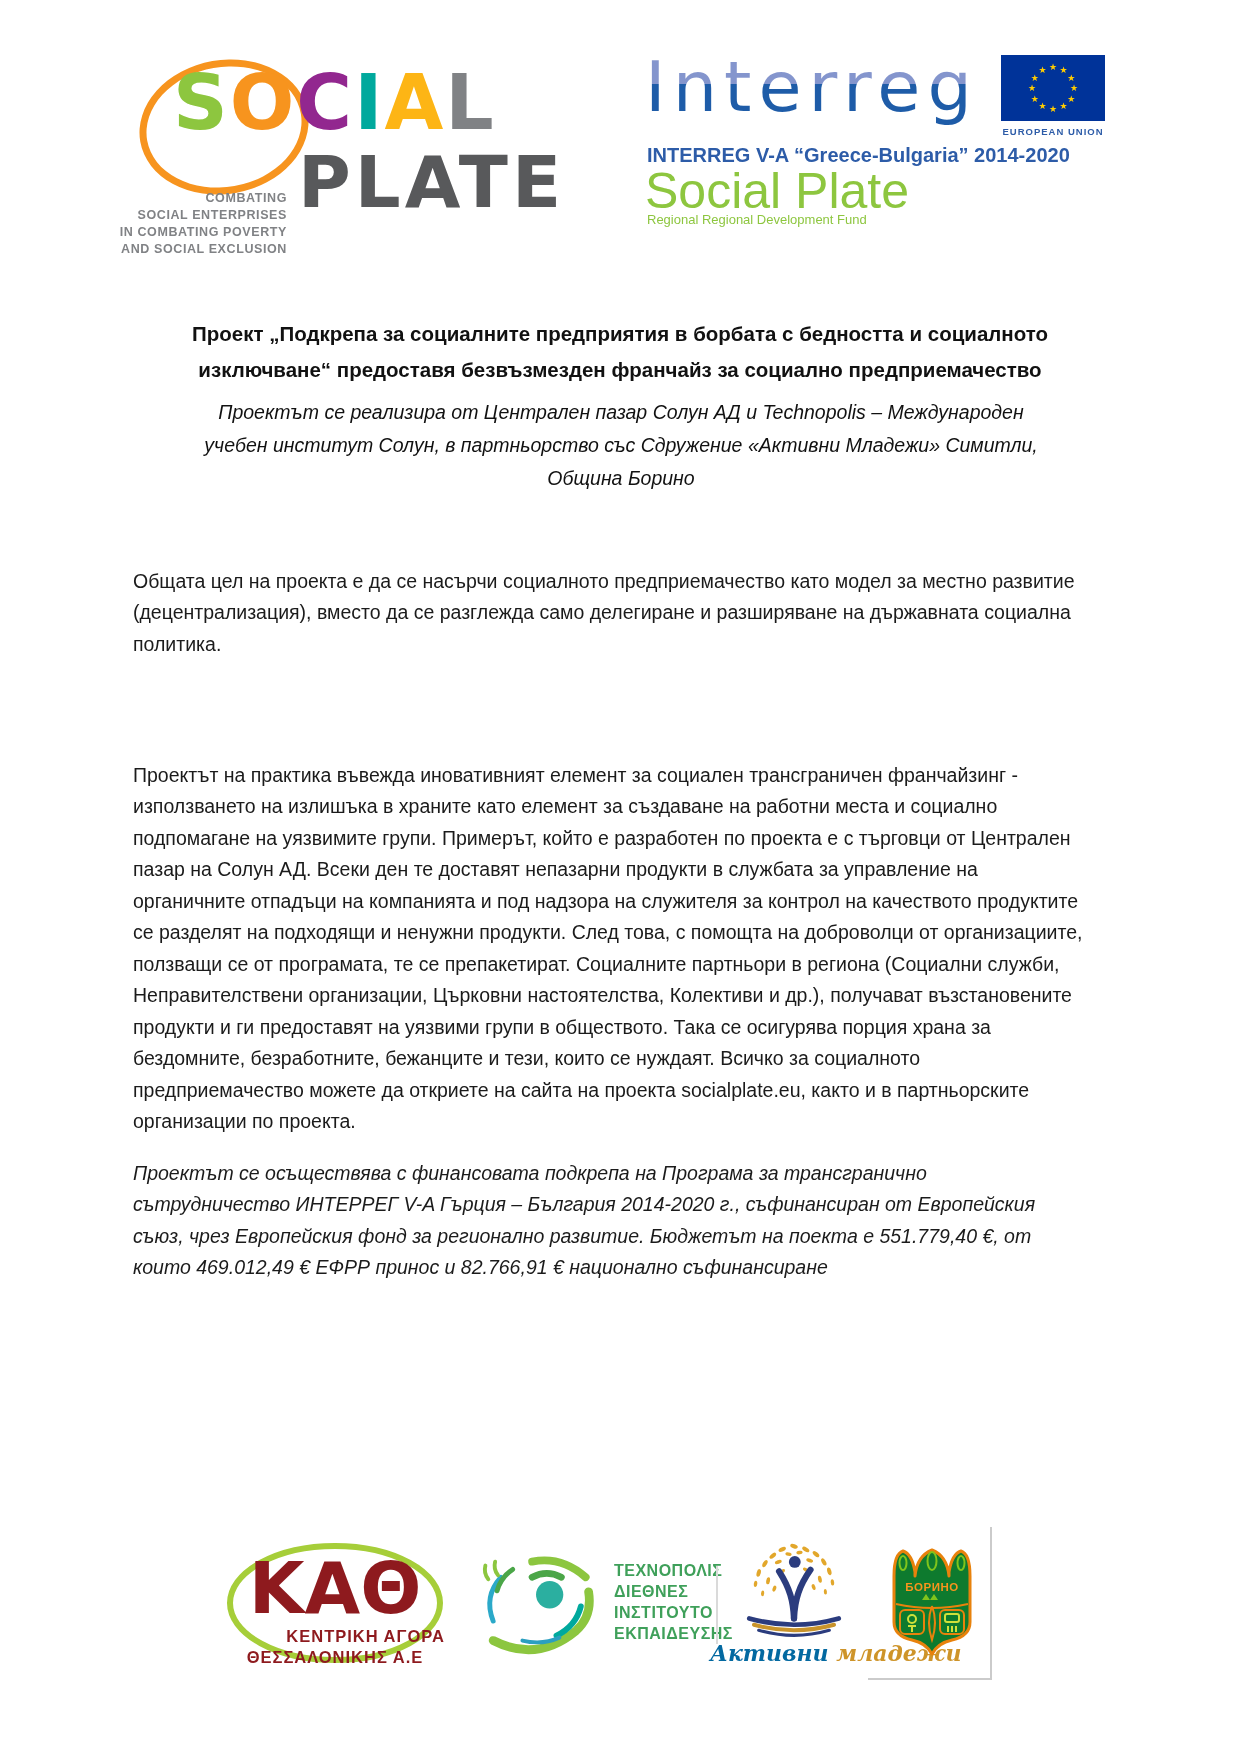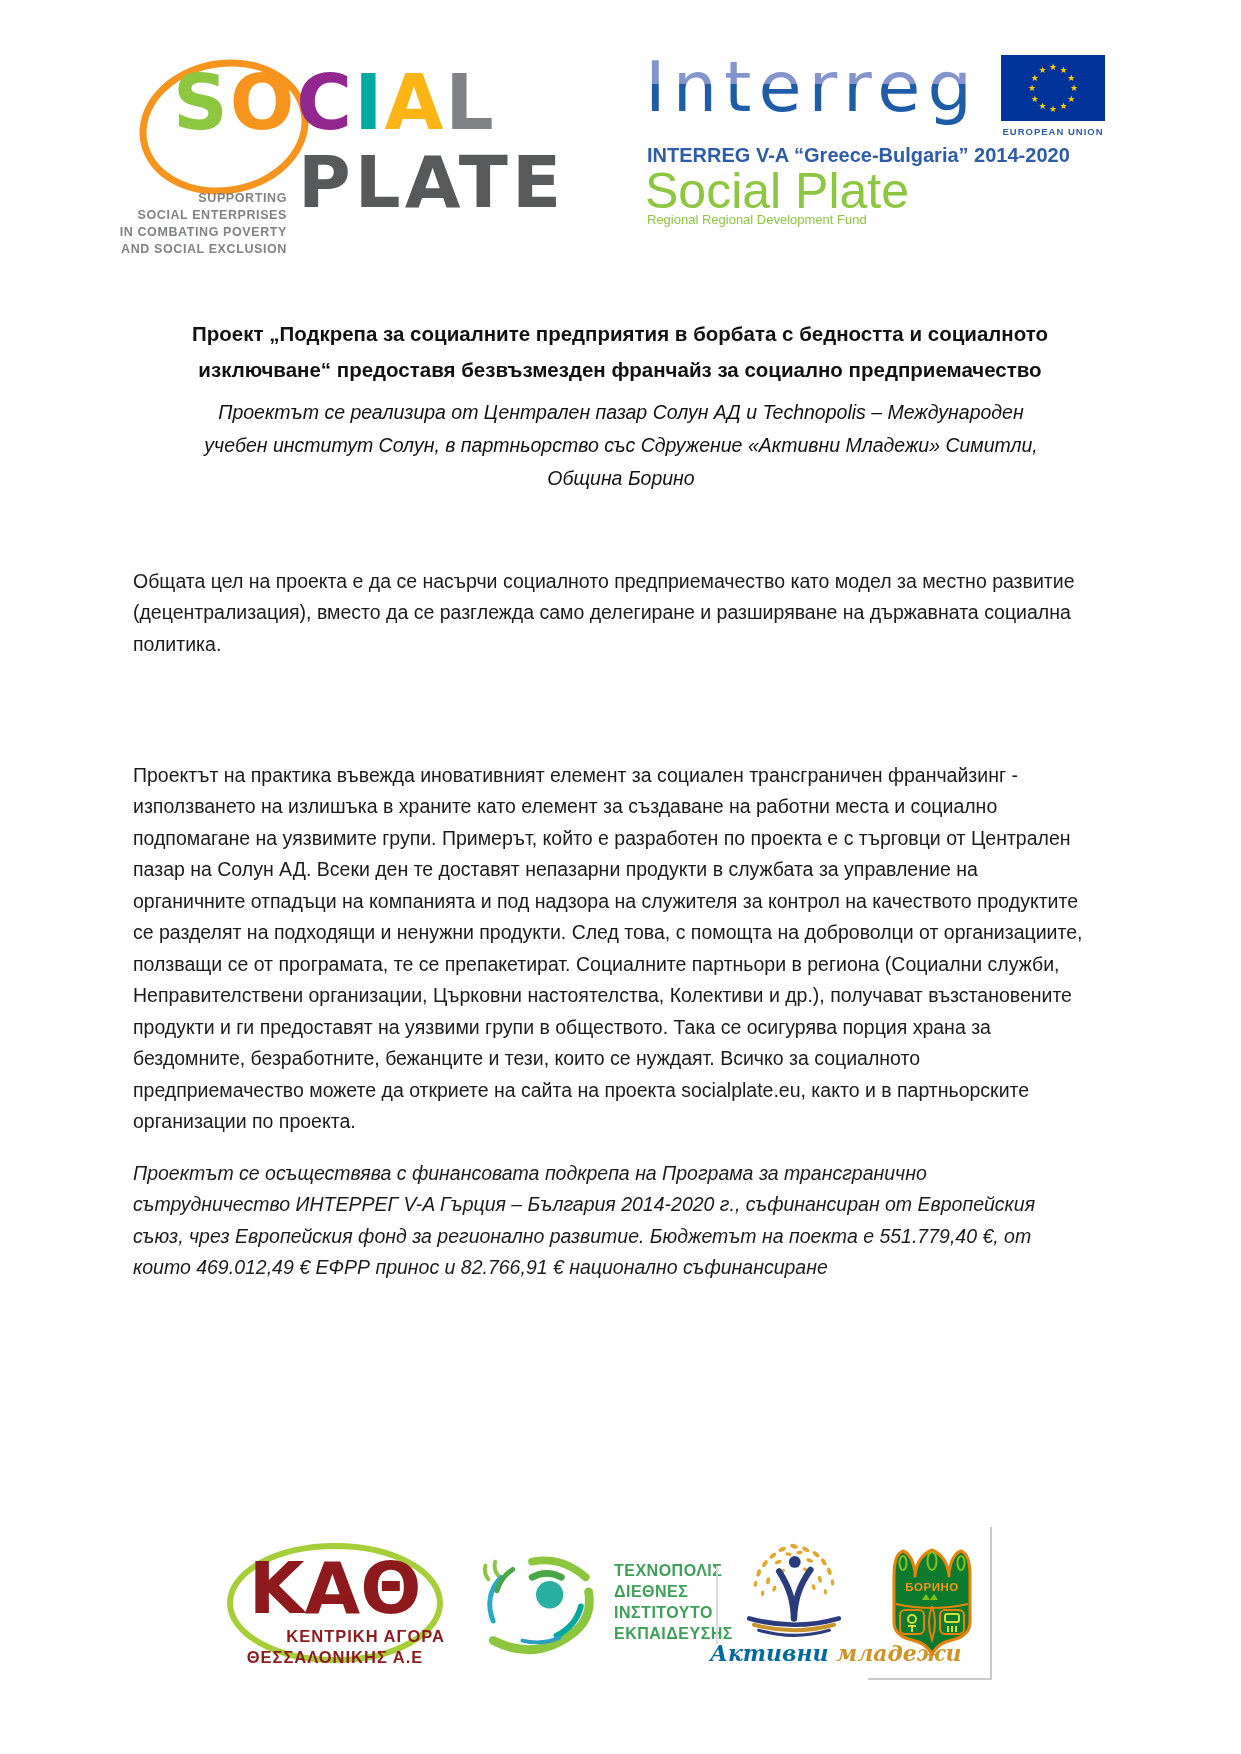--- a/index.html
+++ b/index.html
@@ -71,21 +71,21 @@
 
 <div class="page">
 
   <div class="sp-logo">
     <div class="sp-circle"></div>
     <div class="sp-word1">
       <span style="color: rgb(141, 198, 63);">S</span><span style="color: rgb(247, 148, 30);">O</span><span style="color: rgb(146, 39, 143);">C</span><span style="color: rgb(0, 169, 157);">I</span><span style="color: rgb(253, 181, 21);">A</span><span style="color: rgb(128, 130, 133);">L</span>
     </div>
     <div class="sp-word2">PLATE</div>
     <div class="sp-tagline">
-      <div>SUPPORTING</div>
+      <div>COMBATING</div>
       <div>SOCIAL ENTERPRISES</div>
       <div>IN COMBATING POVERTY</div>
       <div>AND SOCIAL EXCLUSION</div>
     </div>
   </div>
 
   <div class="ir">
     <div class="ir-brand">Interreg</div>
     <div class="eu-flag">
       <span class="eu-star" style="transform:translate(-50%,-50%) rotate(0deg)   translateY(-21px)">★</span>

